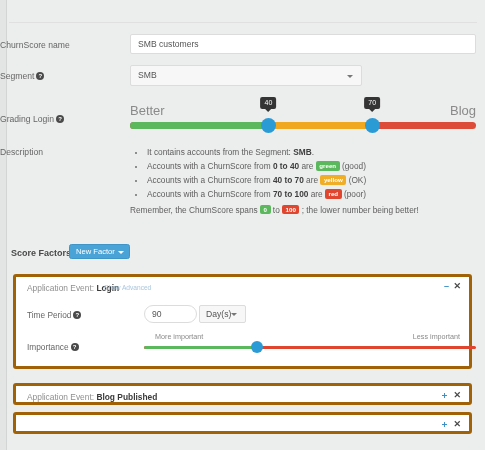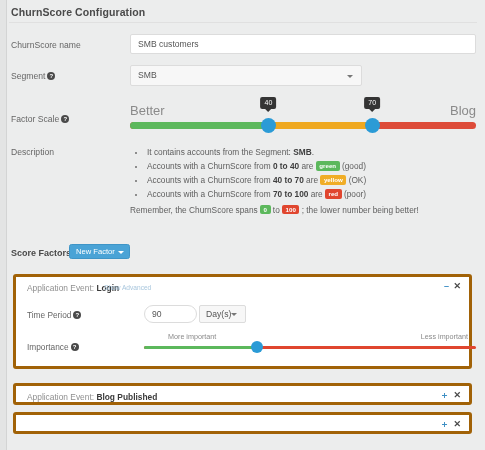--- a/index.html
+++ b/index.html
@@ -18,21 +18,21 @@
   .right-edge { position:absolute; right:0; top:0; width:4px; height:450px; background:#eceded; }
 
   .config-title {
     position: absolute; left: 11px; top: 6px;
     font-size: 10.5px; font-weight: bold; color: #4a4a4a;
     letter-spacing: .1px;
   }
   .title-rule { position:absolute; left:9px; top:22px; width:468px; height:1px; background:#e0e0e0; }
 
   .row-label {
-    position: absolute; left: 11px;
+    position: absolute; left: 0;
     font-size: 8.6px; color: #666; white-space: nowrap;
   }
   .help-ico {
     display: inline-block; width: 8px; height: 8px; border-radius: 50%;
     background: #4a4a4a; color: #fff; font-size: 6px; line-height: 8px;
     text-align: center; vertical-align: 1px; margin-left: 2px; font-weight: bold;
   }
 
   .text-input {
     position: absolute; background: #fff; border: 1px solid #dcdcdc; border-radius: 2px;
@@ -123,38 +123,37 @@
   .imp-handle { position: absolute; top: 9px; width: 12px; height: 12px; border-radius: 50%; background: #2b9bd6; margin-left: -6px; }
 </style>
 </head>
 <body>
 
 <div id="root">
 
   <div class="left-edge"></div>
   <div class="right-edge"></div>
 
-  <div class="config-title">ChurnScore Configuration</div>
   <div class="title-rule"></div>
 
   <div class="row-label" style="top:40px;">
     <span>ChurnScore name</span>
   </div>
   <input class="text-input" style="left: 130px; top: 34px; width: 346px; height: 20px;" value="SMB customers">
 
   <div class="row-label" style="top:71px;">
     <span>Segment</span><span class="help-ico">?</span>
   </div>
   <div class="select-input" style="left:130px; top:65px; width:232px; height:21px;">
     <span>SMB</span>
     <span class="caret"></span>
   </div>
 
   <div class="row-label" style="top:114px;">
-    <span>Factor Scale</span><span class="help-ico">?</span>
+    <span>Grading Login</span><span class="help-ico">?</span>
   </div>
 
   <div class="gs-wrap">
     <span class="gs-end" style="left:0;">Better</span>
     <span class="gs-end" style="right:0;">Blog</span>
     <div class="gs-track" style="background: rgb(221, 75, 57);">
       <div class="gs-seg" id="gs-green" style="left: 0px; width: 138.4px; background: rgb(92, 184, 92);"></div>
       <div class="gs-seg" id="gs-yellow" style="left: 138.4px; width: 103.8px; background: rgb(239, 168, 31);"></div>
     </div>
     <div class="gs-handle" id="gs-h-low" style="left: 138.4px;"></div>
@@ -201,22 +200,22 @@
       <input class="text-input" style="left: 128px; top: 7px; width: 53px; height: 18px; border-radius: 9px;" value="90">
       <div class="select-input" style="left:183px; top:7px; width:47px; height:18px; line-height:16px; padding:0 14px 0 6px;">
         <span>Day(s)</span>
         <span class="caret"></span>
       </div>
 
       <div class="pb-label" style="top:44px;">
         <span>Importance</span><span class="help-ico">?</span>
       </div>
       <div class="imp-wrap" style="top:34px;">
-        <span class="imp-end" style="left:16px;padding-left:8px;">More important</span>
-        <span class="imp-end" style="right:8px;">Less important</span>
+        <span class="imp-end" style="left:3px;padding-left:8px;">More important</span>
+        <span class="imp-end" style="right:16px;">Less important</span>
         <div class="imp-track">
           <div class="imp-seg" id="imp-green" style="width: 112.88px;"></div>
         </div>
         <div class="imp-handle" id="imp-handle" style="left: 112.88px;"></div>
       </div>
     </div>
   </div>
 
   <div class="panel" style="top:383px; height:22px;">
     <div class="panel-head">

